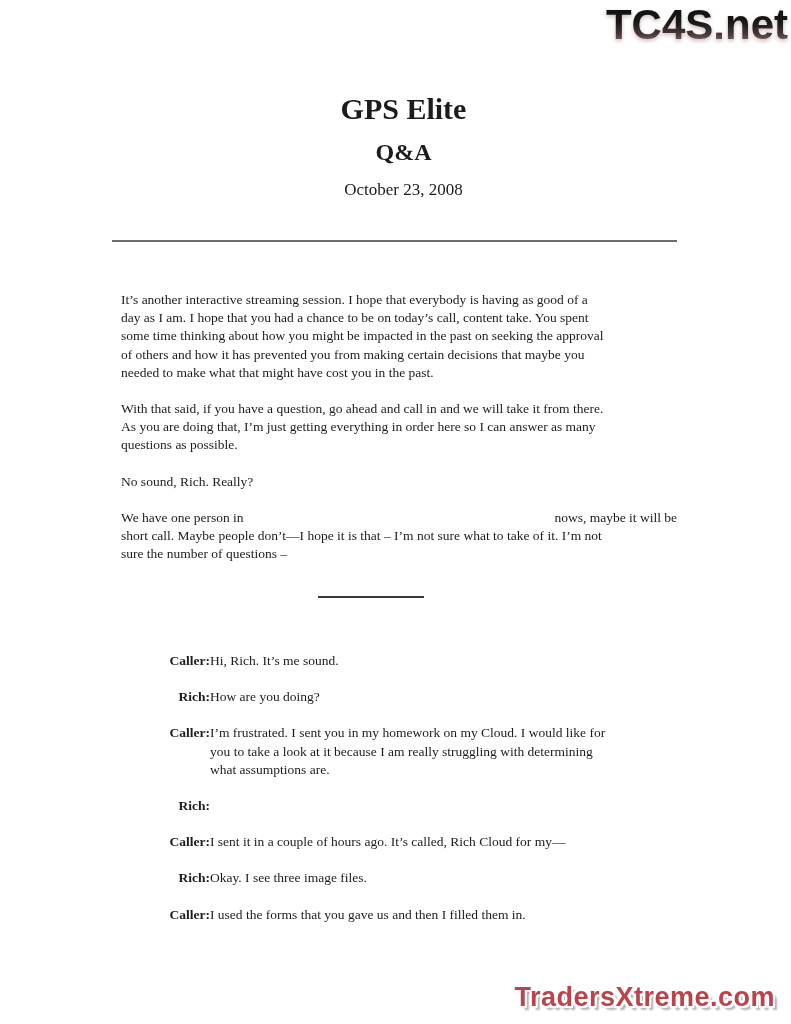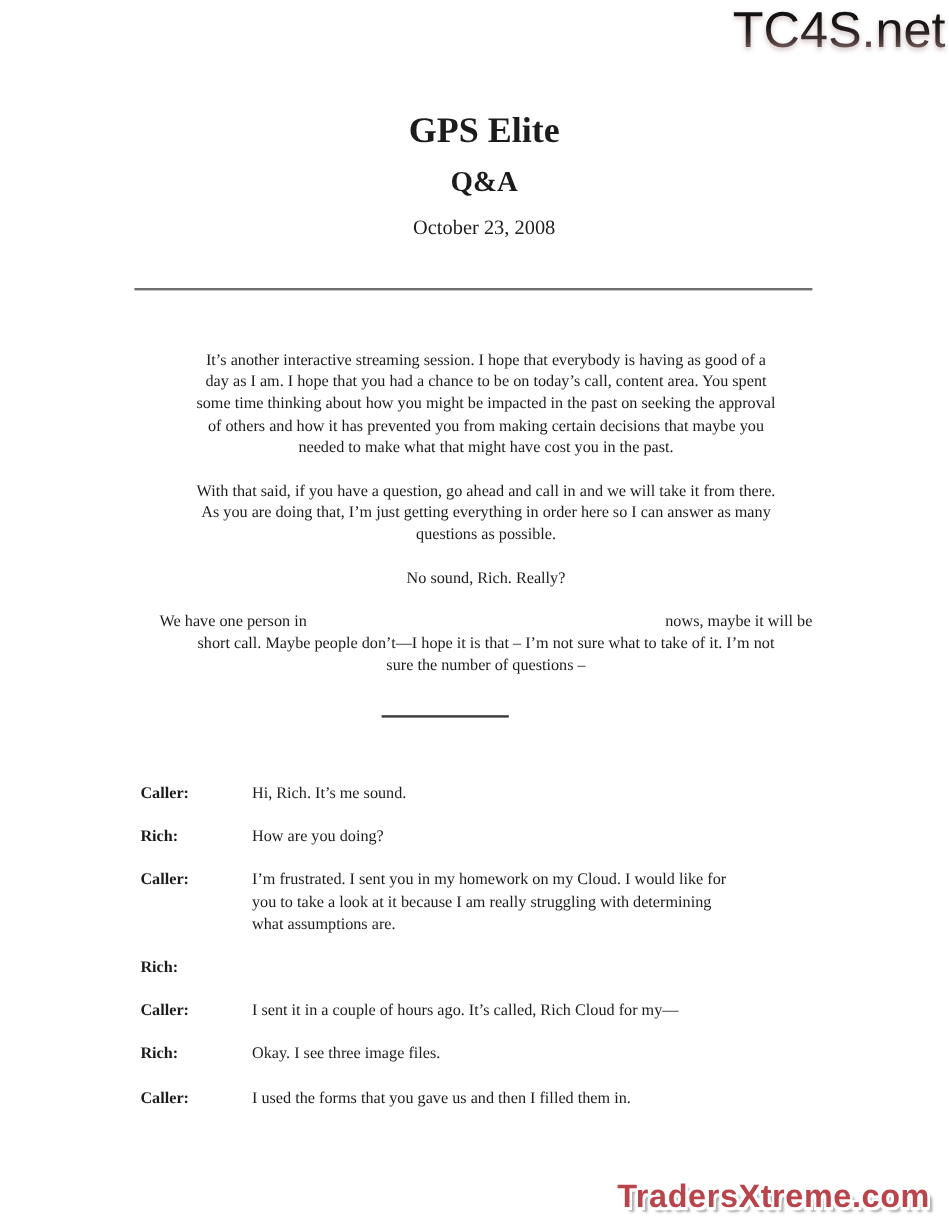--- a/index.html
+++ b/index.html
@@ -12,21 +12,21 @@
     font-family: "Liberation Serif", serif;
     color: #1c1c1c;
   }
 
   
   .wm-top {
     position: absolute;
     top: 1px;
     right: 3px;
     font-family: "Liberation Sans", sans-serif;
-    font-weight: normal;
+    font-weight: bold;
     font-size: 42px;
     line-height: 48px;
     letter-spacing: 0px;
     background: linear-gradient(to bottom, #0e0e0e 10%, #1c1717 45%, #4a3a3a 70%, #95797a 92%, #b9a3a3 100%);
     -webkit-background-clip: text;
     background-clip: text;
     color: transparent;
     filter: drop-shadow(0 2px 2px rgba(160,130,130,0.55));
   }
 
@@ -41,38 +41,38 @@
     left: 112px; top: 240px; width: 565px;
     border-top: 2px solid #6e6e6e;
   }
 
   
   .bodytext {
     position: absolute;
     left: 117px; top: 291px; width: 560px;
     font-size: 13.5px; line-height: 18.2px;
   }
-  .para { margin: 0 0 18px 16px; text-align: center; }
+  .para { margin: 0 0 18px 4px; }
   .tline { white-space: nowrap; }
   .tline.split { display: flex; justify-content: space-between; white-space: nowrap; }
 
   .mini-divider {
     position: absolute;
     left: 318px; top: 596px; width: 106px;
     border-top: 2px solid #3a3a3a;
   }
 
   
   .dialogue {
     position: absolute;
     left: 117px; top: 652px; width: 560px;
     font-size: 13.5px; line-height: 18.2px;
   }
   .dlg-row { display: flex; margin-bottom: 18px; }
-  .dlg-speaker { flex: none; width: 93px; font-weight: bold; }
+  .dlg-speaker { flex: none; width: 93px; font-weight: bold; text-align: right; }
   .dlg-text { flex: 1; }
   .dlg-text div { white-space: nowrap; }
 
   
   .wm-center {
     position: absolute;
     left: 254px; top: 487px;
     z-index: 5;
     font-family: "DejaVu Serif", serif;
     font-weight: bold;
@@ -115,21 +115,21 @@
     <h1>GPS Elite</h1>
     <h2>Q&amp;A</h2>
     <div class="date">October 23, 2008</div>
   </div>
 
   <div class="hr-line"></div>
 
   <div class="bodytext">
     <div class="para">
         <div class="tline">It’s another interactive streaming session. I hope that everybody is having as good of a</div>
-        <div class="tline">day as I am. I hope that you had a chance to be on today’s call, content area. You spent</div>
+        <div class="tline">day as I am. I hope that you had a chance to be on today’s call, content take. You spent</div>
         <div class="tline">some time thinking about how you might be impacted in the past on seeking the approval</div>
         <div class="tline">of others and how it has prevented you from making certain decisions that maybe you</div>
         <div class="tline">needed to make what that might have cost you in the past.</div>
       </div>
     <div class="para">
         <div class="tline">With that said, if you have a question, go ahead and call in and we will take it from there.</div>
         <div class="tline">As you are doing that, I’m just getting everything in order here so I can answer as many</div>
         <div class="tline">questions as possible.</div>
       </div>
     <div class="para">

